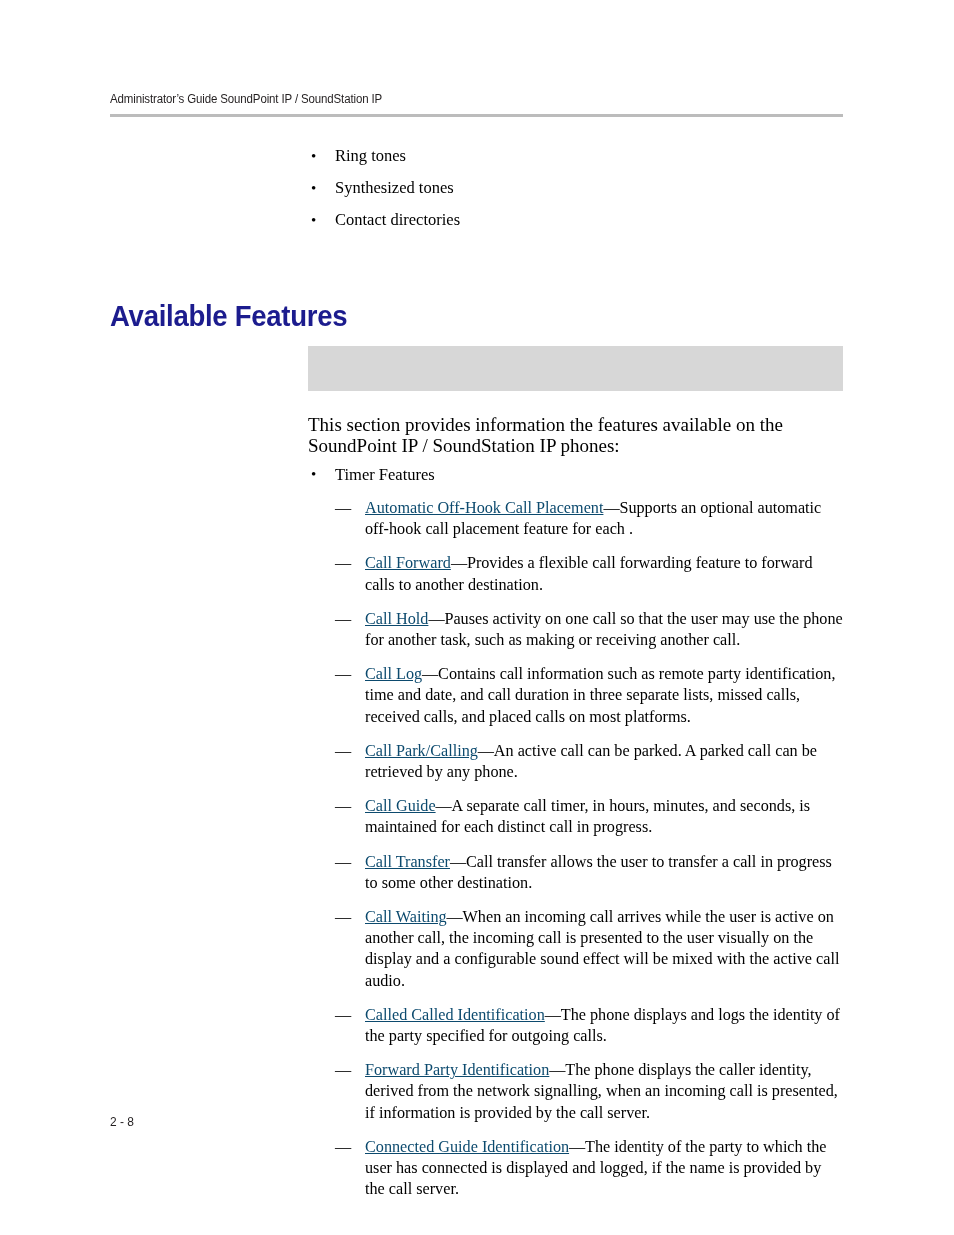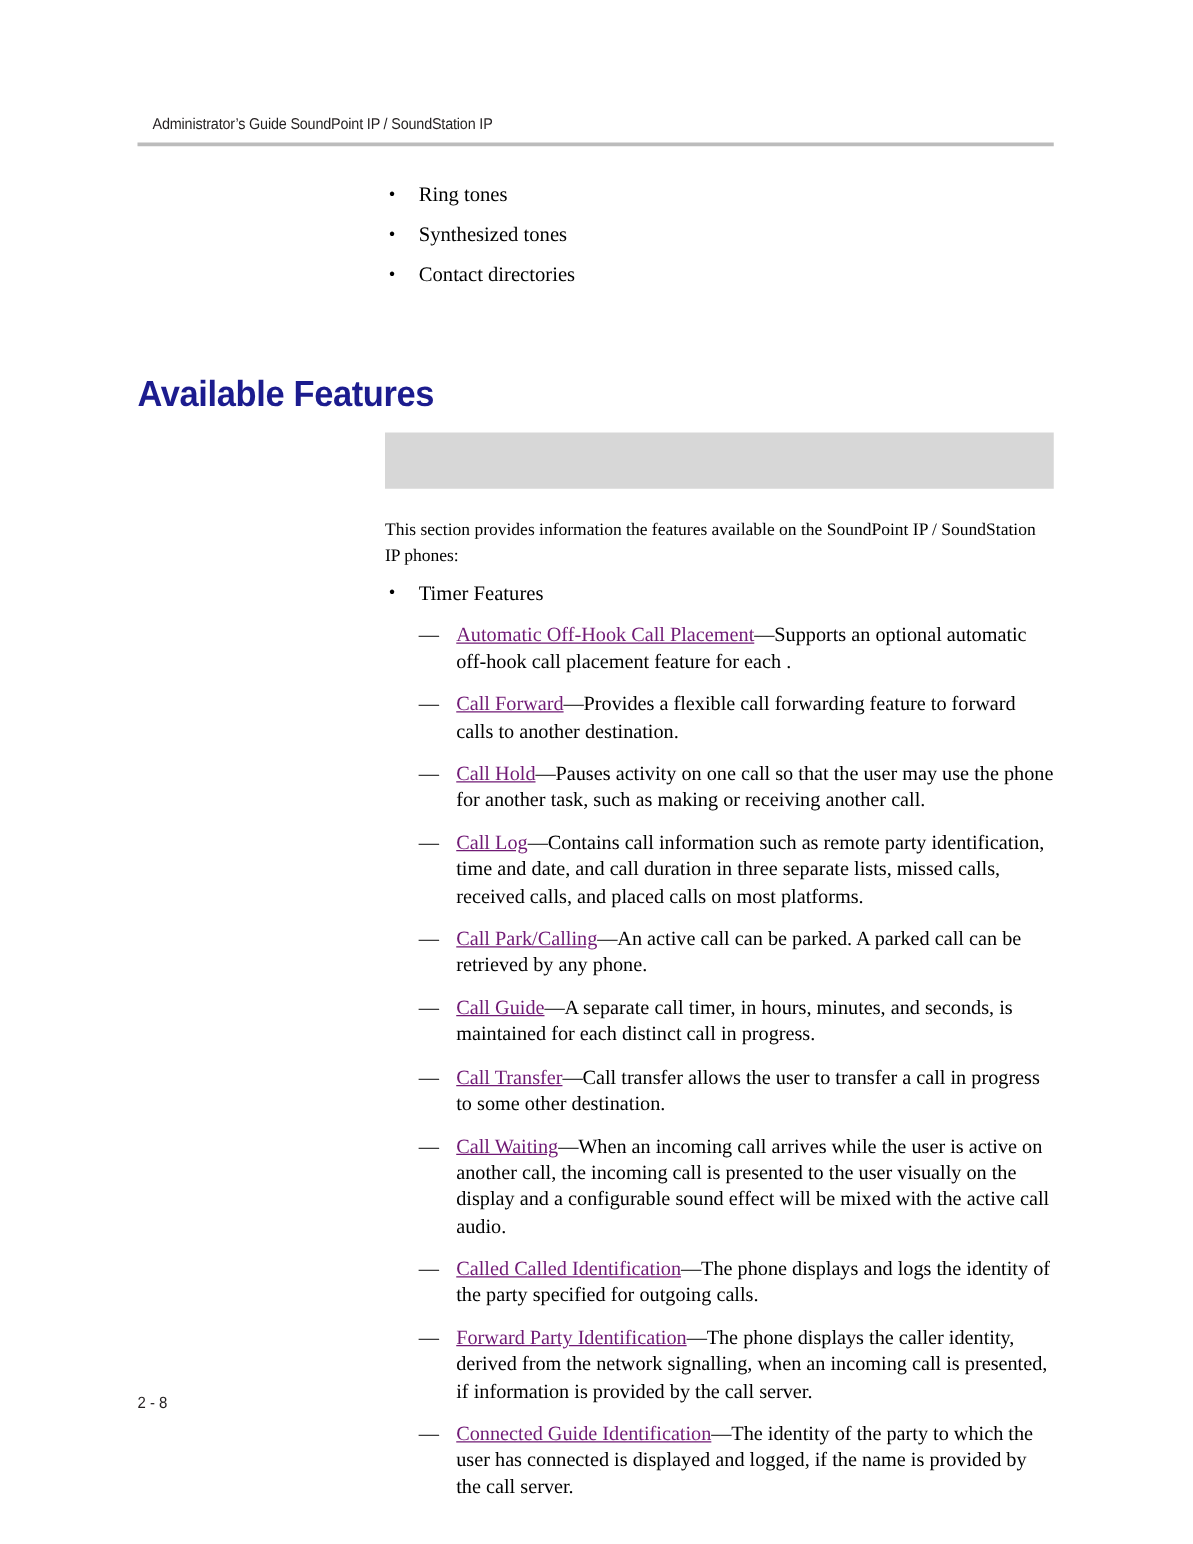--- a/index.html
+++ b/index.html
@@ -20,21 +20,20 @@
     position: absolute;
     inset: 0;
   }
 
   
   .running-header {
     position: absolute;
     left: 110px;
     top: 92px;
     width: 733px;
-    margin-left: 12px;
   }
   .running-header-text {
     font-family: "Liberation Sans", "DejaVu Sans", sans-serif;
     font-size: 12.5px;
     letter-spacing: -0.15px;
     color: #231f20;
     white-space: nowrap;
     transform: scaleX(0.92);
     transform-origin: left center;
   }
@@ -101,21 +100,21 @@
     left: 308px;
     top: 346px;
     width: 535px;
     height: 45px;
     background: #d7d7d7;
   }
 
   
   .intro {
     top: 414px;
-    font-size: 14px;
+    font-size: 19px;
     line-height: 21px;
   }
 
   
   .main-list {
     top: 464px;
   }
   .cat-item {
     position: relative;
     padding-left: 27px;
@@ -145,21 +144,21 @@
     margin-bottom: 0;
   }
   ul.subitems > li .dash-marker {
     position: absolute;
     left: 0;
     top: 0;
     font-size: 16.2px;
     line-height: 21.2px;
   }
   .xref {
-    color: #701a75;
+    color: #0c4a6e;
   }
   .sep-dash {
     letter-spacing: -0.2px;
   }
 
   
   .footer-page {
     position: absolute;
     left: 110px;
     top: 1114px;

